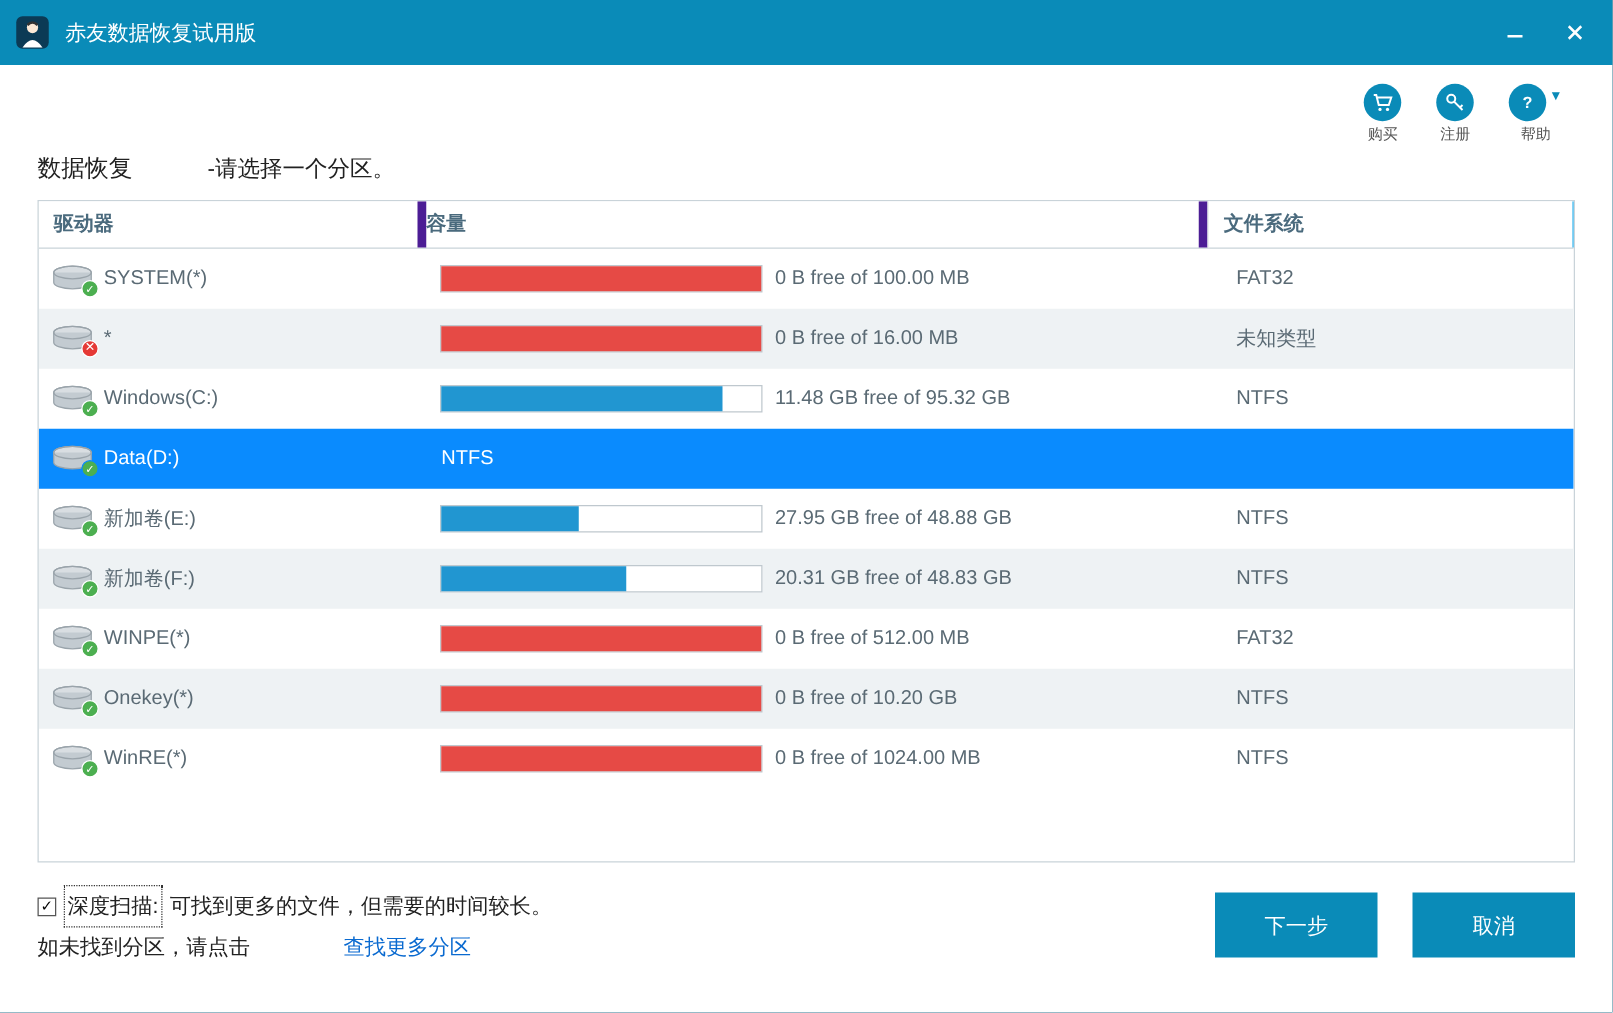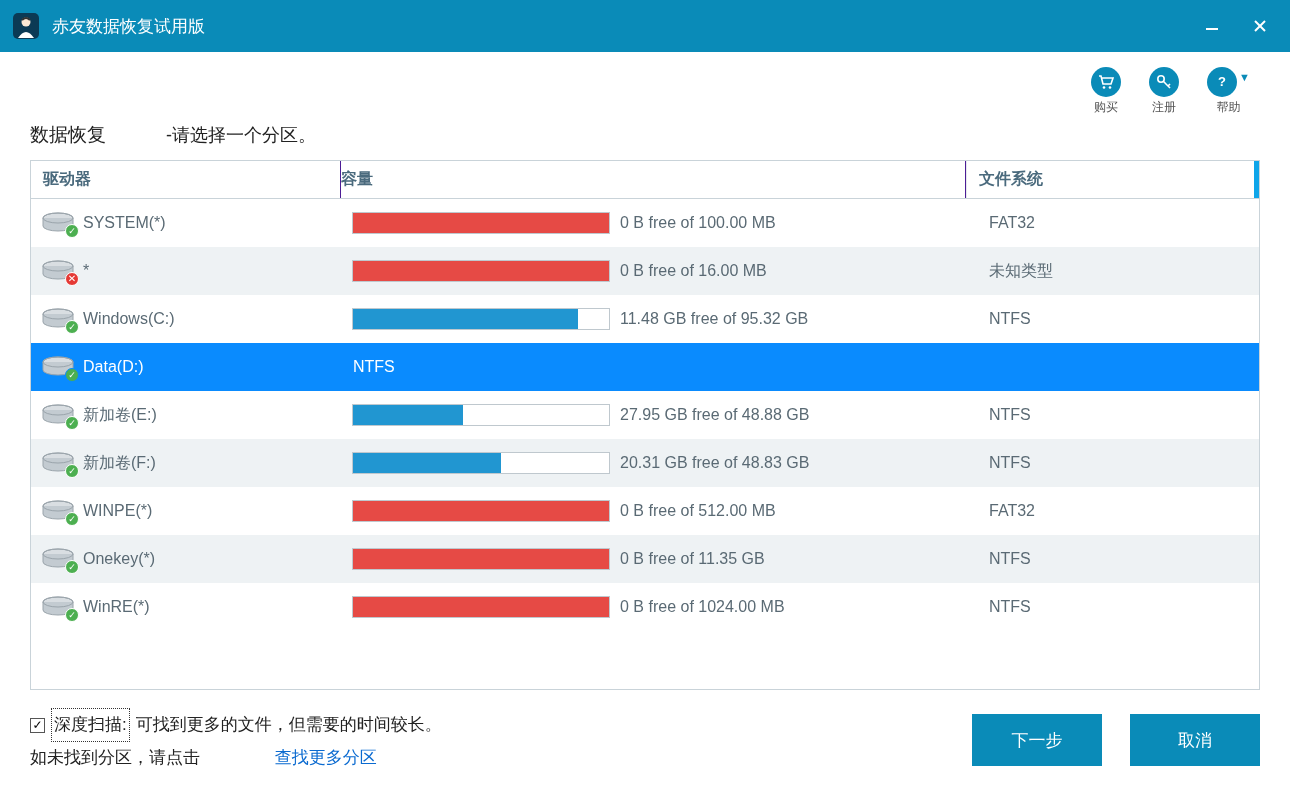--- a/index.html
+++ b/index.html
@@ -119,26 +119,26 @@
   height: 38px;
   align-items: center;
 }
 .col-drive { width: 310px; padding-left: 12px; }
 .col-cap   { width: 625px; }
 .col-fs    { flex:1; border-left:1px solid #e5e9ec; padding-left:12px; }
 .table-head div {
   font-size: 16px;
   color: #4a6a7d;
   font-weight: 600;
-  border-right: 1px solid #4c1d95;
+  border-right: 7px solid #4c1d95;
   height:100%;
   display:flex;
   align-items:center;
 }
-.table-head .col-fs { border-right:5px solid #0ea5e9; }
+.table-head .col-fs { border-right:1px solid #0ea5e9; }
 .table-body { flex:1; overflow:auto; }
 .row {
   display: flex;
   align-items: center;
   height: 48px;
   cursor: pointer;
 }
 .row.alt { background: #eef2f4; }
 .row.selected { background: #0a8bfe; color:#fff; }
 .drive-cell {
@@ -432,21 +432,21 @@
                   <ellipse cx="17" cy="6" rx="15" ry="5" fill="none" stroke="#9aa4ab" stroke-width="1"></ellipse>
                 </svg>
                 <span class="badge">✓</span>
               </span>
               <span class="drive-name">Onekey(*)</span>
             </div>
             <div class="cap-cell">
               <div class="bar">
                 <div class="bar-fill-red" style="width: 100%;"></div>
               </div>
-              <span class="cap-text">0 B free of 11.35 GB</span>
+              <span class="cap-text">0 B free of 10.20 GB</span>
             </div>
             <div class="fs-cell">NTFS</div>
           </div>
           <div class="row">
             <div class="drive-cell">
               <span class="drive-icon">
                 <svg width="34" height="22" viewBox="0 0 34 22">
                   <ellipse cx="17" cy="6" rx="15" ry="5" fill="#d9dee2" stroke="#9aa4ab" stroke-width="1"></ellipse>
                   <path d="M2 6 v8 a15 5 0 0 0 30 0 v-8" fill="#c3cbd1" stroke="#9aa4ab" stroke-width="1"></path>
                   <ellipse cx="17" cy="6" rx="15" ry="5" fill="none" stroke="#9aa4ab" stroke-width="1"></ellipse>

